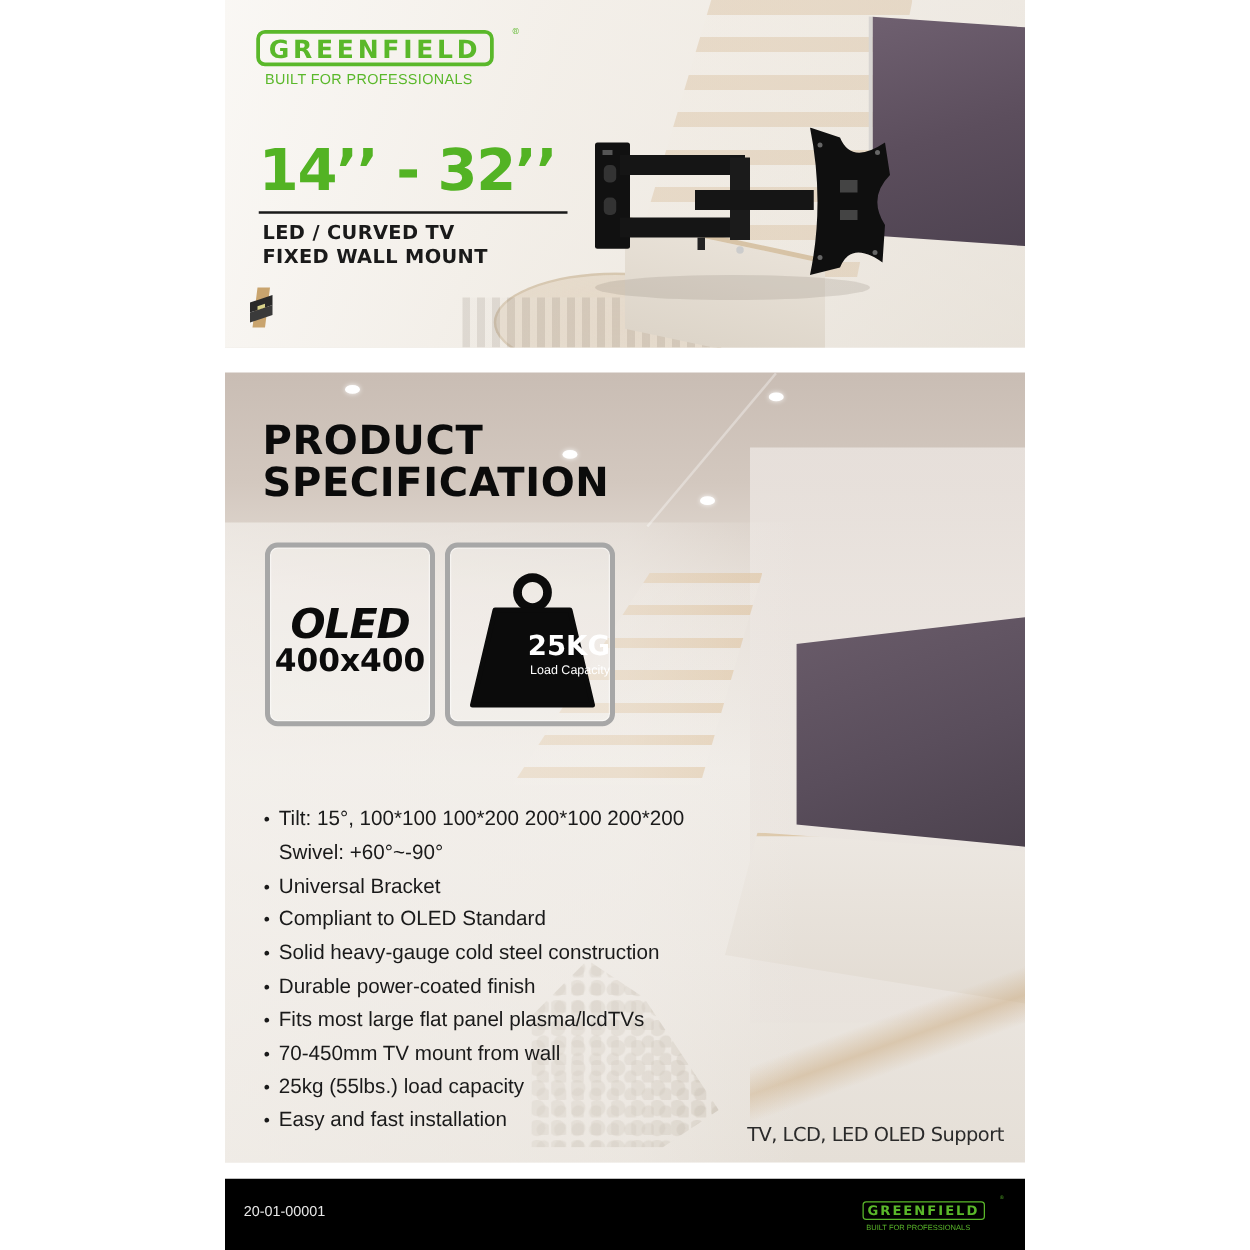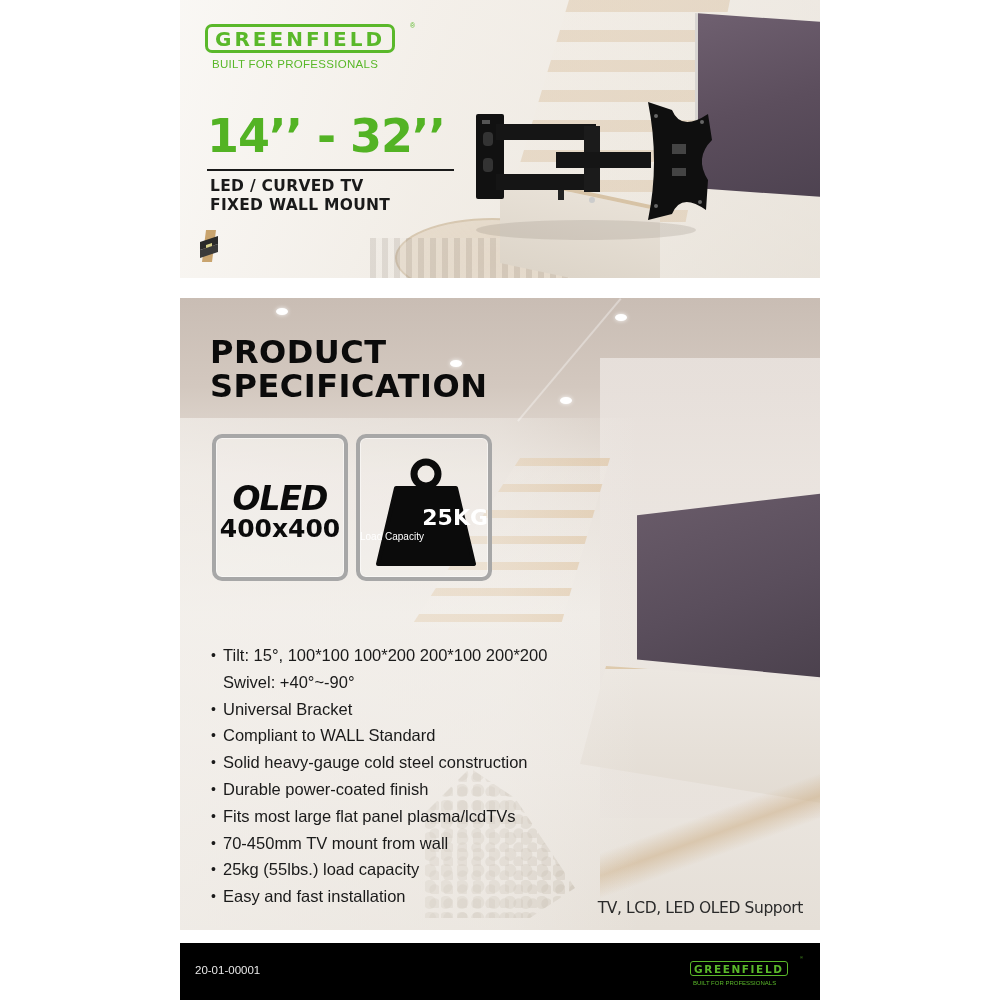--- a/index.html
+++ b/index.html
@@ -143,21 +143,21 @@
   .vesa-size {
     position: absolute; left: 0; right: 0; top: 80px; text-align: center;
     font-family: "DejaVu Sans", sans-serif; font-weight: bold; font-size: 25px; color: #0b0b0b; line-height: 22px;
   }
   .weight-svg { position: absolute; left: 14px; top: 14px; width: 104px; height: 118px; }
   .weight-value {
     position: absolute; left: 0; right: 0; top: 68px; text-align: right;
     font-family: "DejaVu Sans", sans-serif; font-weight: bold; font-size: 22px; color: #ffffff; line-height: 24px;
   }
   .weight-label {
-    position: absolute; left: 0; right: 0; top: 93px; text-align: left;
+    position: absolute; left: 0; right: 0; top: 93px; text-align: right;
     font-size: 10px; color: #ffffff; line-height: 12px;
   }
 
   .features {
     position: absolute; left: 31px; top: 344px; list-style: none;
     font-size: 16.5px; color: #1a1a1a; line-height: 26.8px;
   }
   .features li { position: relative; padding-left: 12px; white-space: nowrap; }
   .features li.bullet::before {
     content: "•"; position: absolute; left: 0; top: 0; font-size: 14px;
@@ -269,23 +269,23 @@
     <svg class="weight-svg" viewBox="0 0 104 118">
       <circle cx="52" cy="22" r="12" fill="none" stroke="#0b0b0b" stroke-width="7"></circle>
       <path d="M22 36 L82 36 L100 112 L4 112 Z" fill="#0b0b0b" stroke="#0b0b0b" stroke-width="4" stroke-linejoin="round"></path>
     </svg>
     <div class="weight-value">25KG</div>
     <div class="weight-label">Load Capacity</div>
   </div>
 
   <ul class="features">
     <li class="bullet">Tilt: 15°, 100*100 100*200 200*100 200*200</li>
-    <li>Swivel: +40°~-90°</li>
+    <li>Swivel: +60°~-90°</li>
     <li class="bullet">Universal Bracket</li>
-    <li class="bullet">Compliant to WALL Standard</li>
+    <li class="bullet">Compliant to OLED Standard</li>
     <li class="bullet">Solid heavy-gauge cold steel construction</li>
     <li class="bullet">Durable power-coated finish</li>
     <li class="bullet">Fits most large flat panel plasma/lcdTVs</li>
     <li class="bullet">70-450mm TV mount from wall</li>
     <li class="bullet">25kg (55lbs.) load capacity</li>
     <li class="bullet">Easy and fast installation</li>
   </ul>
 
   <div class="support-note">TV, LCD, LED OLED Support</div>
 </section>

